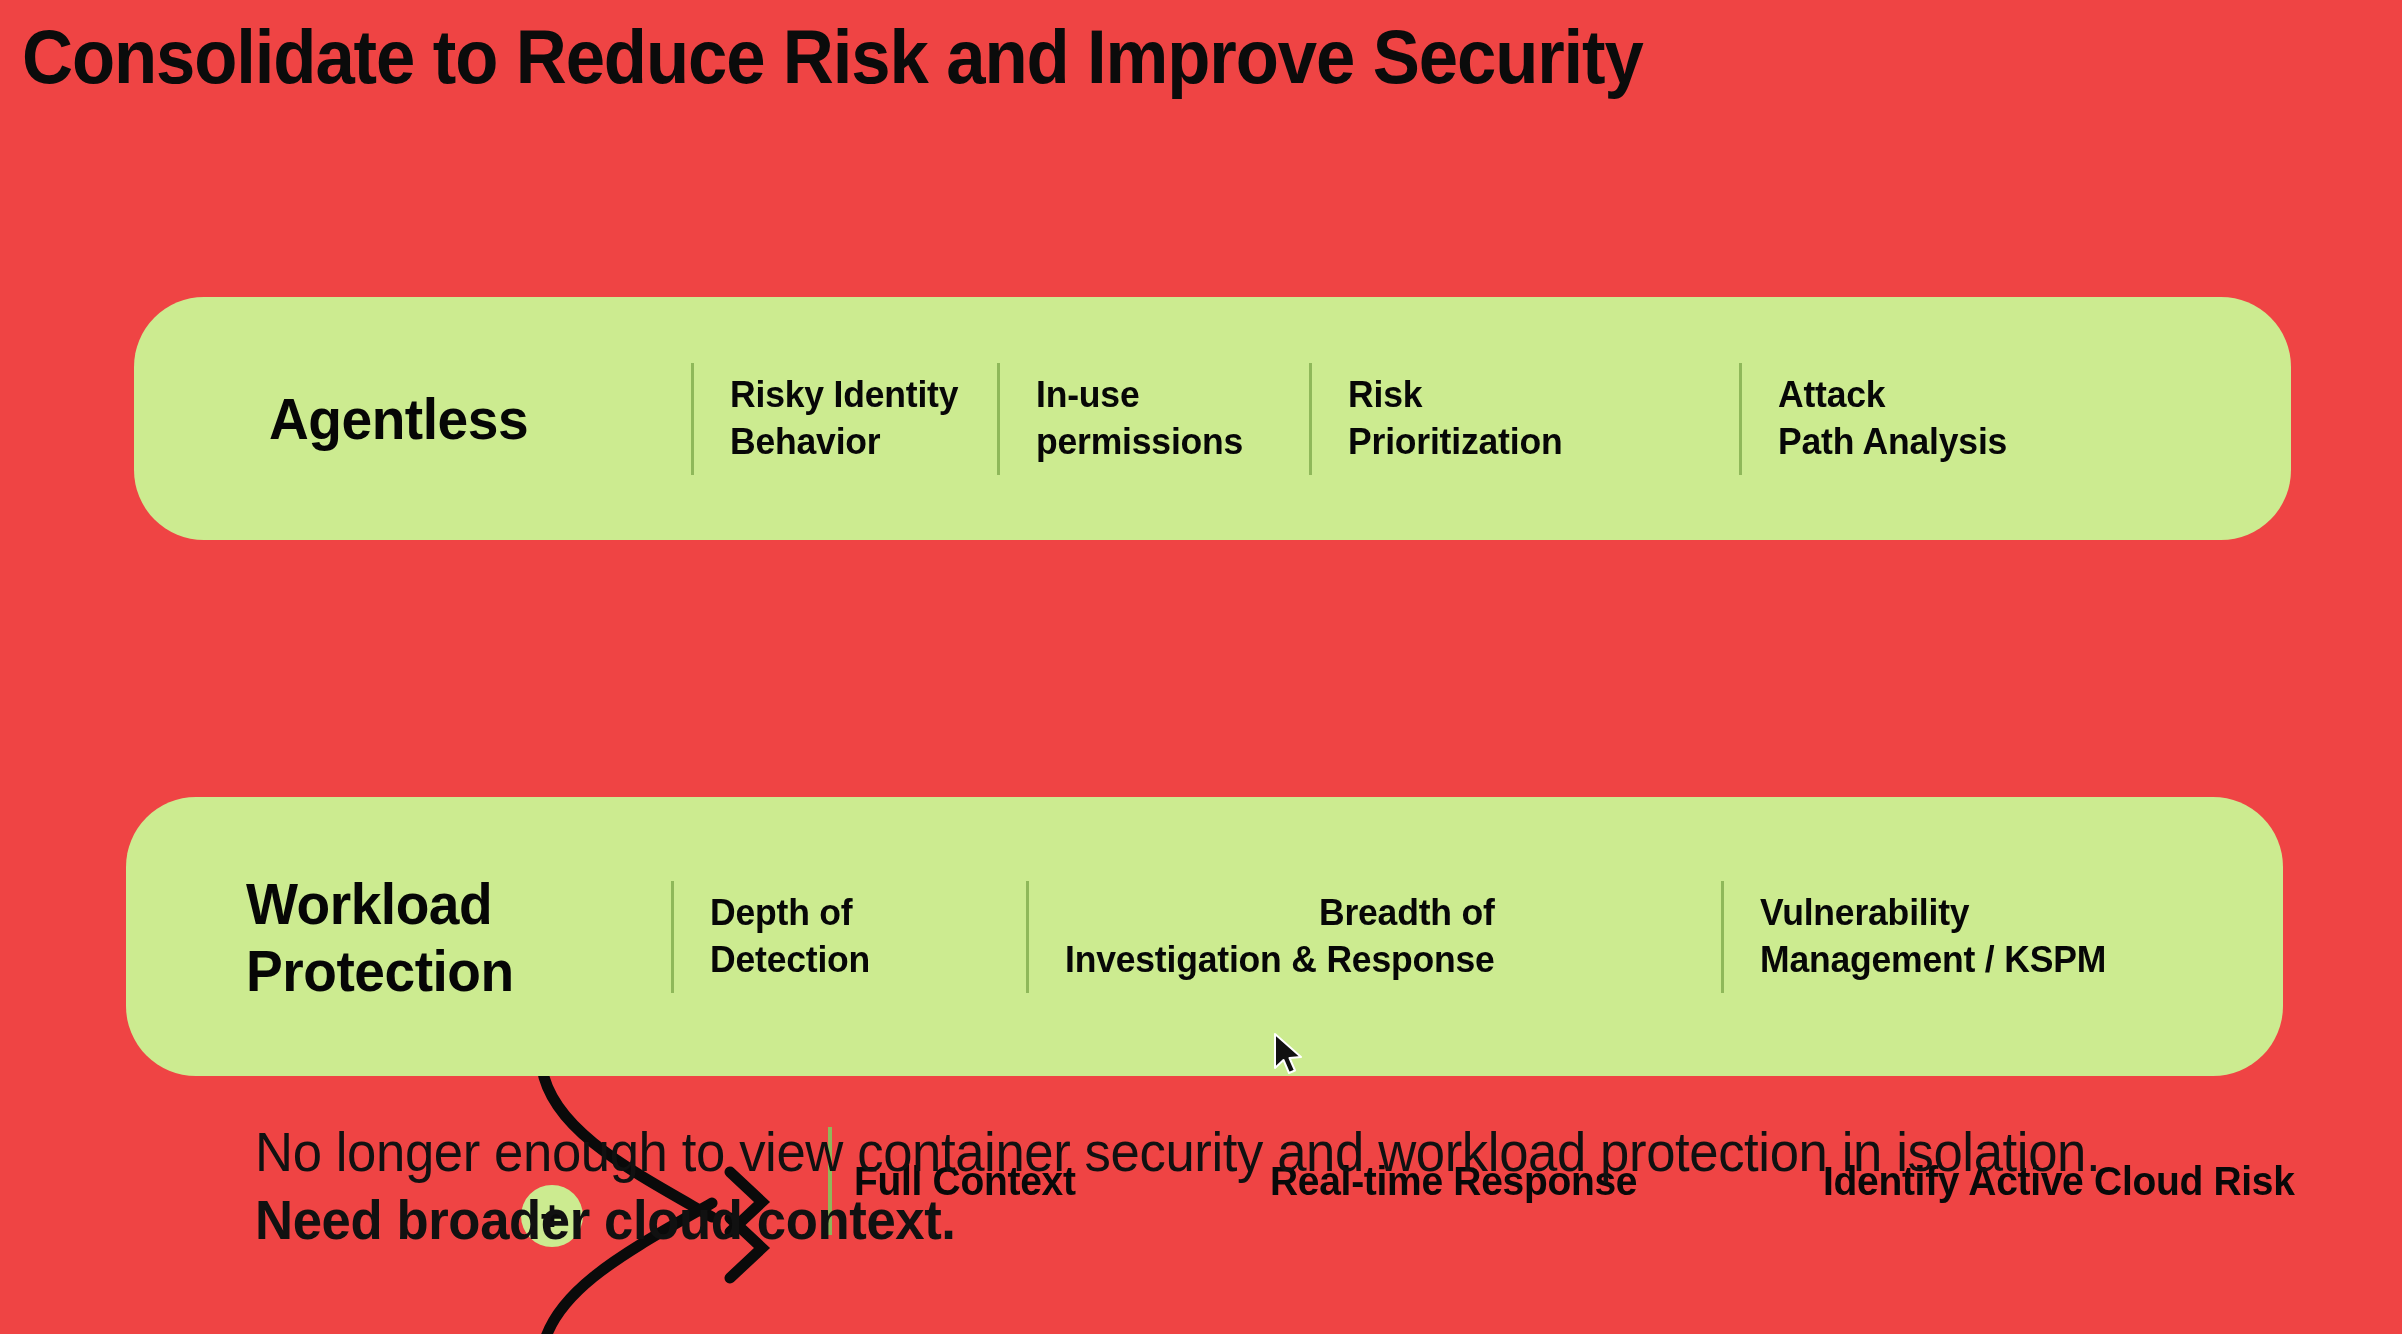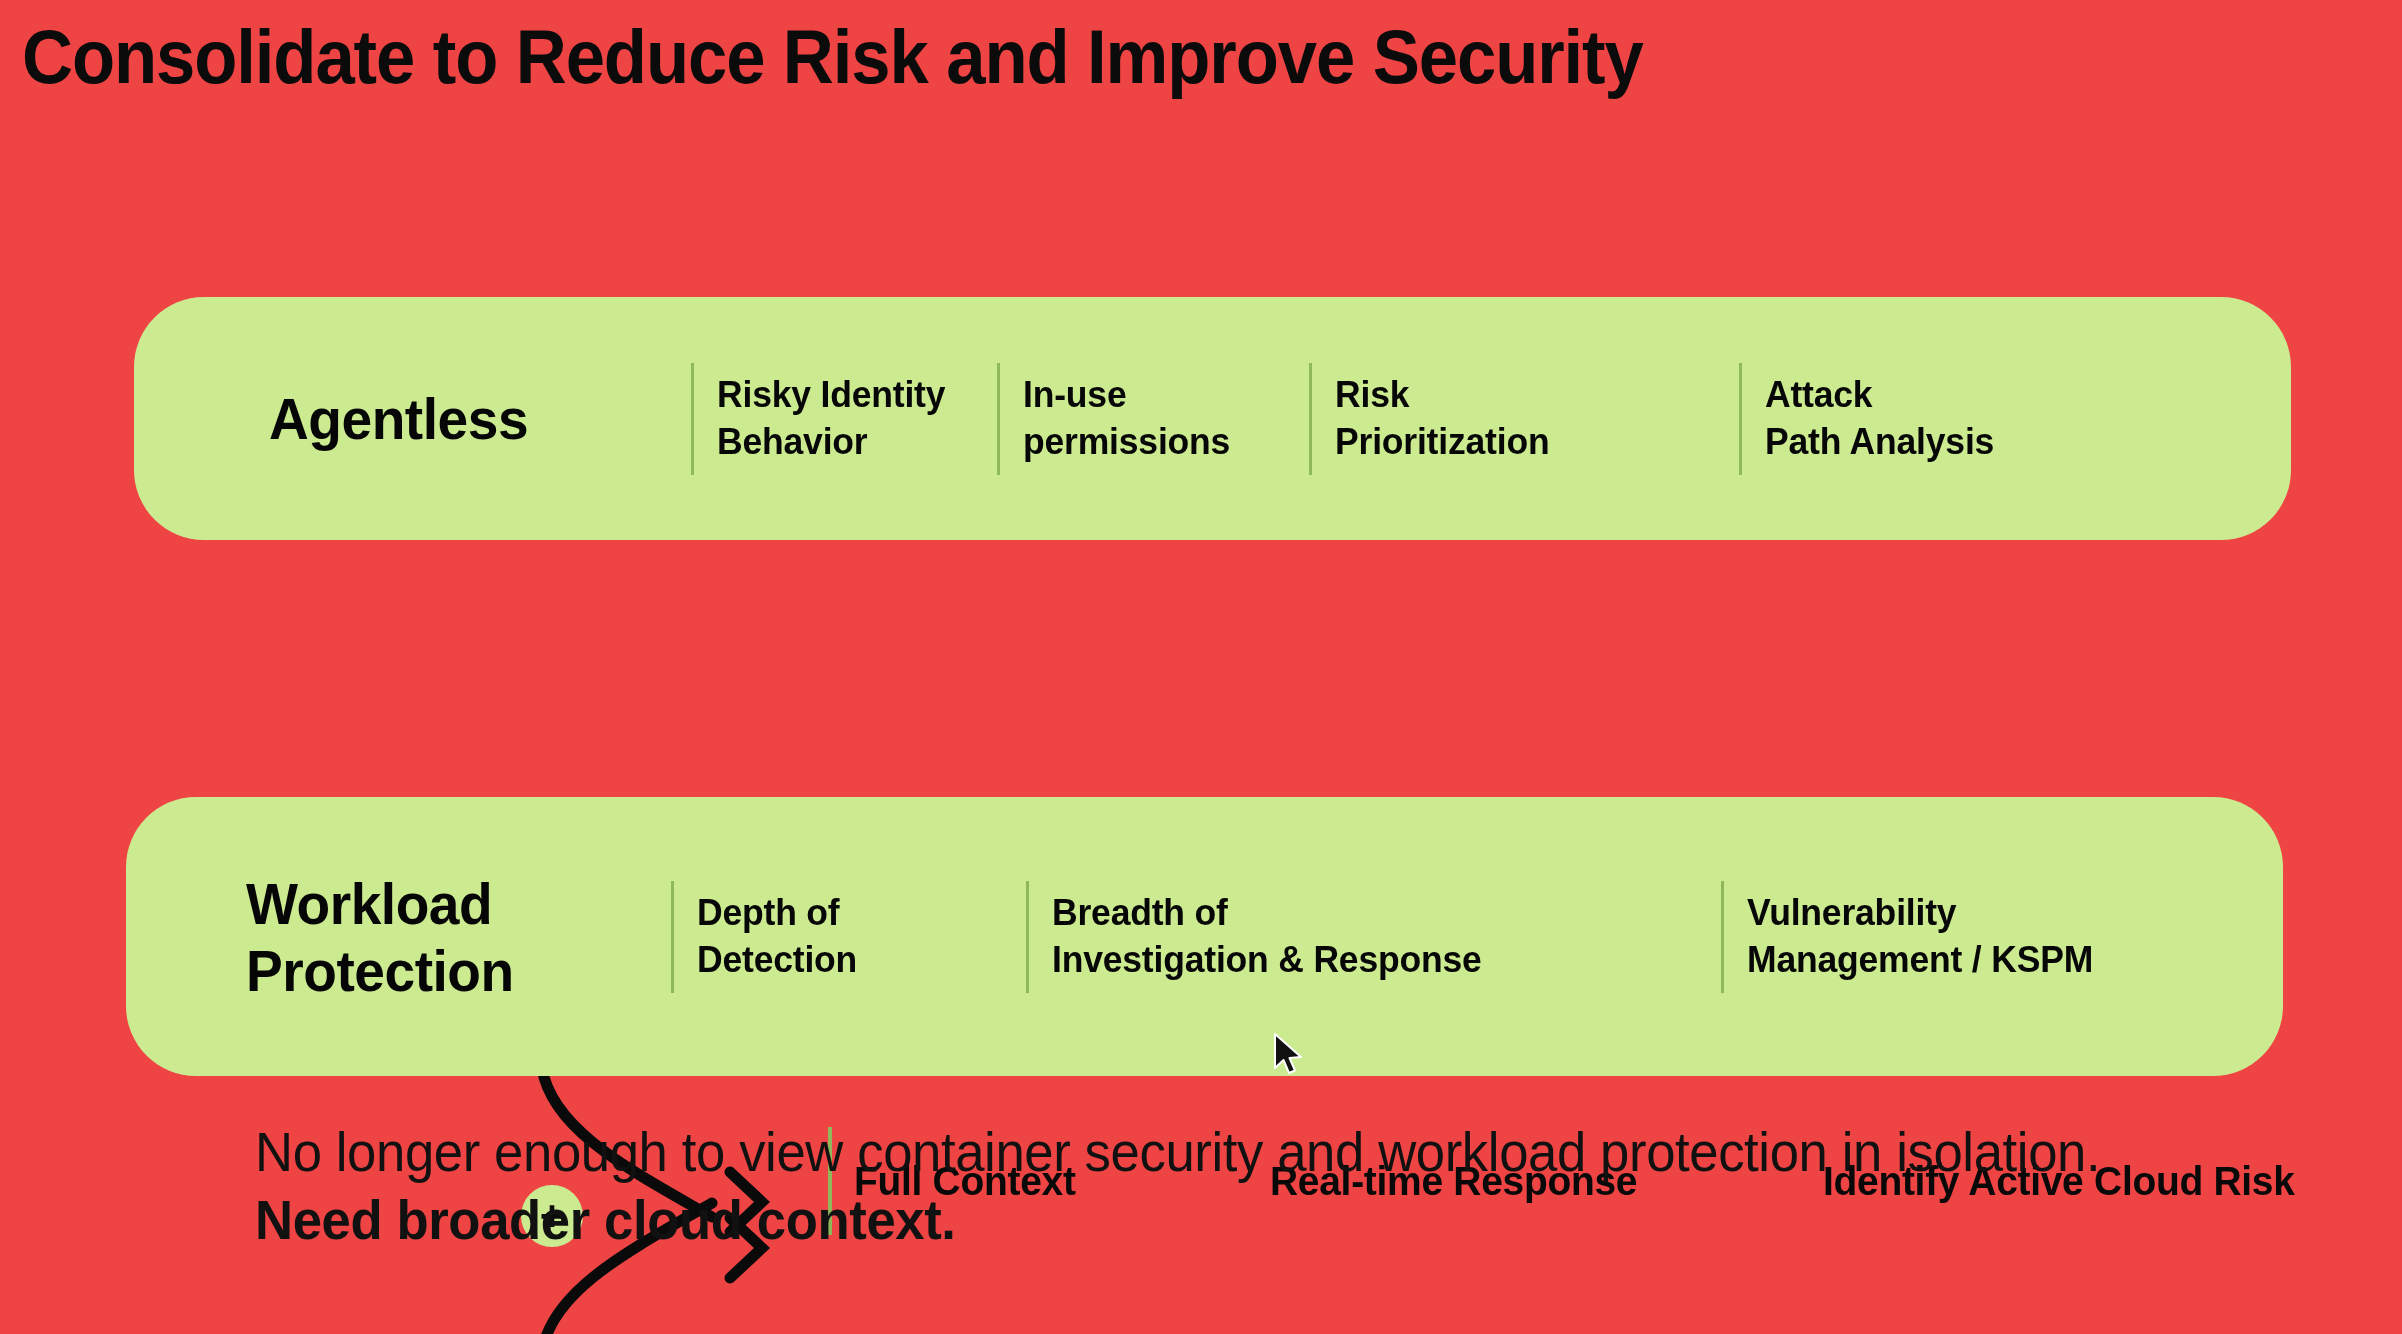--- a/index.html
+++ b/index.html
@@ -81,21 +81,21 @@
     transform: translateY(-50%) scaleX(0.95);
     transform-origin: left center;
     line-height: 1.16;
   }
 
   
   .feature {
     position: absolute;
     top: 50%;
     transform: translateY(-50%);
-    padding-left: 23px;
+    padding-left: 36px;
     border-left: 3px solid #8fb85a;
     box-sizing: border-box;
     height: 112px;
     display: flex;
     align-items: center;
   }
   .feature-label {
     font-size: 37px;
     font-weight: 700;
     color: #070707;
@@ -246,21 +246,21 @@
 
   <div class="band" id="band-workload">
     <div class="band-heading">Workload
 Protection</div>
 
     <div class="feature" style="left:545px;width:330px;">
       <span class="feature-label">Depth of
 Detection</span>
     </div>
 
-    <div class="feature" style="left:900px;width:660px;">
+    <div class="feature" style="left:900px;width:660px;text-align:right;">
       <span class="feature-label">Breadth of
 Investigation &amp; Response</span>
     </div>
 
     <div class="feature" style="left:1595px;width:560px;">
       <span class="feature-label">Vulnerability
 Management / KSPM</span>
     </div>
   </div>
 

